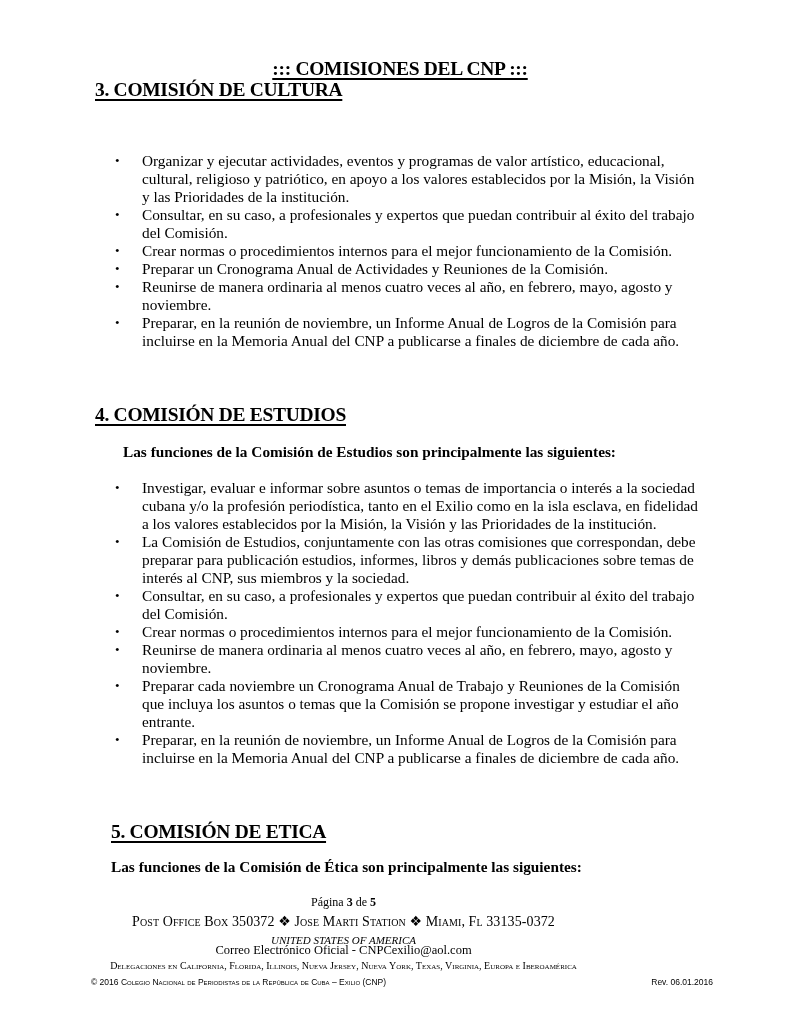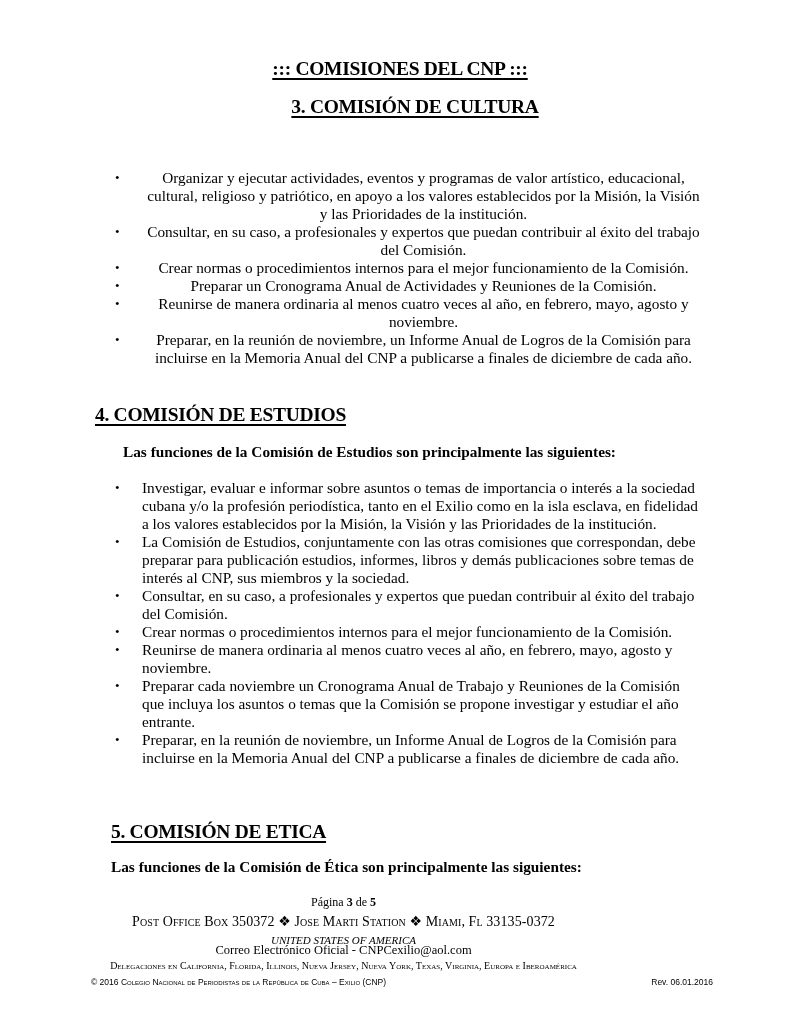--- a/index.html
+++ b/index.html
@@ -21,21 +21,21 @@
   .delegations { top: 960px; font-size: 10px; font-variant: small-caps; }
   .copyright-row { position: absolute; top: 977px; left: 91px; width: 622px; font-family: "Liberation Sans", sans-serif; font-size: 8.5px; }
   .copyright { position: absolute; left: 0; top: 0; font-variant: small-caps; }
   .revision { position: absolute; right: 0; top: 0; font-weight: normal; }
 </style>
 </head>
 <body>
 
 <div class="page-title"><span>::: COMISIONES DEL CNP :::</span></div>
 
-<div class="section" style="top:95px;text-align:center;">
+<div class="section" style="top:78px;">
   <h2 class="sec-heading"><span>3. COMISIÓN DE CULTURA</span></h2>
   <ul class="bullets" style="top:74px;">
       <li><span class="dot">•</span><span>Organizar y ejecutar actividades, eventos y programas de valor artístico, educacional, cultural, religioso y patriótico, en apoyo a los valores establecidos por la Misión, la Visión y las Prioridades de la institución.</span></li>
       <li><span class="dot">•</span><span>Consultar, en su caso, a profesionales y expertos que puedan contribuir al éxito del trabajo del Comisión.</span></li>
       <li><span class="dot">•</span><span>Crear normas o procedimientos internos para el mejor funcionamiento de la Comisión.</span></li>
       <li><span class="dot">•</span><span>Preparar un Cronograma Anual de Actividades y Reuniones de la Comisión.</span></li>
       <li><span class="dot">•</span><span>Reunirse de manera ordinaria al menos cuatro veces al año, en febrero, mayo, agosto y noviembre.</span></li>
       <li><span class="dot">•</span><span>Preparar, en la reunión de noviembre, un Informe Anual de Logros de la Comisión para incluirse en la Memoria Anual del CNP a publicarse a finales de diciembre de cada año.</span></li>
     </ul>
 </div>

